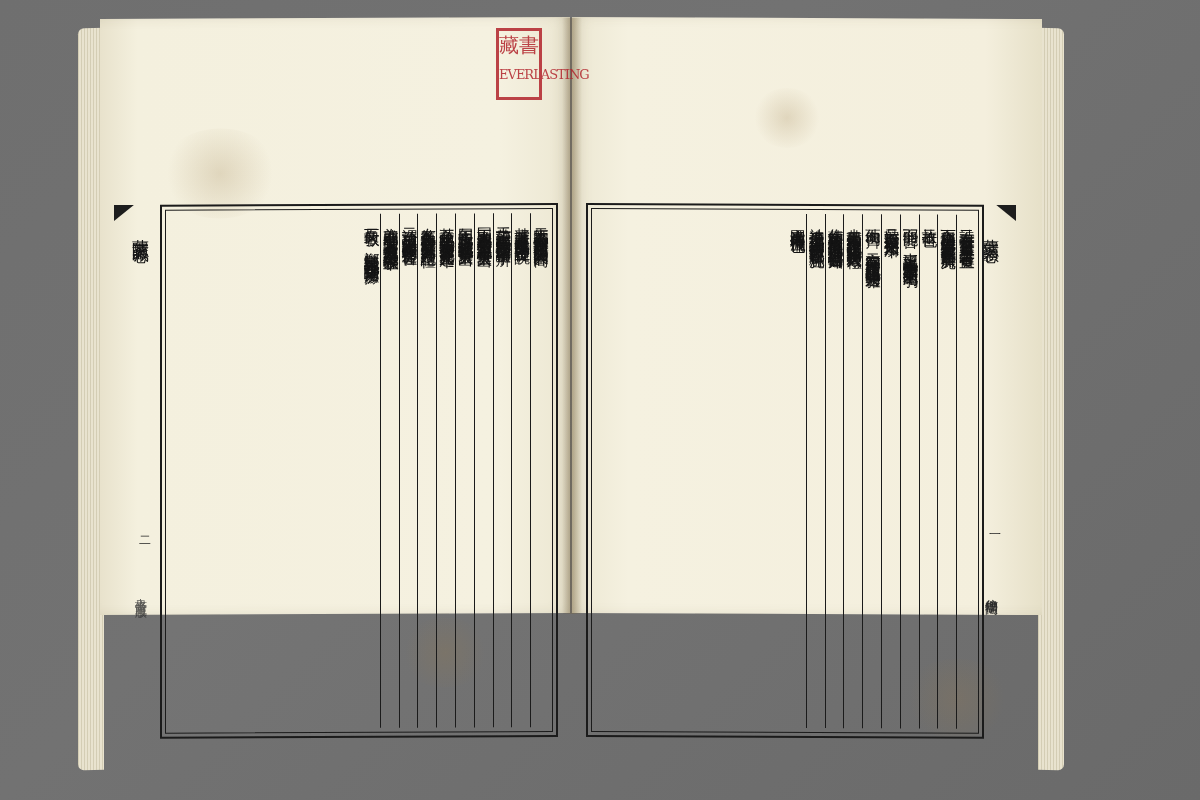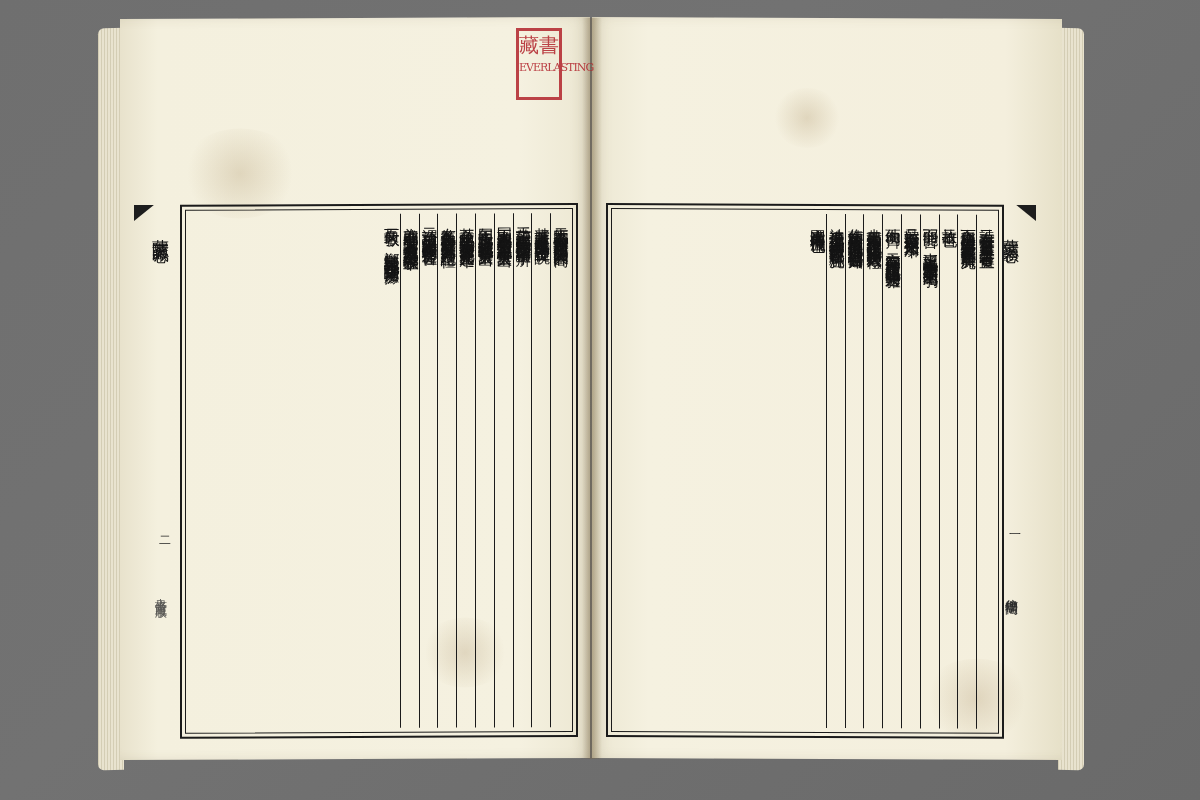--- a/index.html
+++ b/index.html
@@ -12,24 +12,24 @@
     width: 1200px;
     height: 800px;
     overflow: hidden;
     background: linear-gradient(135deg, #6f6f6f 0%, #727272 40%, #6a6a6a 100%);
     font-family: "DejaVu Serif", serif;
   }
 
   
   .book {
     position: absolute;
-    left: 120px;
+    left: 100px;
     top: 18px;
     width: 965px;
-    height: 741px;
+    height: 596px;
   }
   .leaf {
     position: absolute;
     top: 0;
     height: 100%;
     background: #f2eedc;
   }
   .leaf.left {
     left: 0;
     width: 470px;
@@ -87,21 +87,21 @@
     color: #b2242c;
     font-size: 20px;
     line-height: 1.05;
     text-align: center;
     padding-top: 4px;
     box-sizing: border-box;
     letter-spacing: 0;
     opacity: .85;
     font-family: "DejaVu Serif", serif;
   }
-  .seal .sl { display: block; font-size: 11px; letter-spacing: -1px; margin-top: 6px; }
+  .seal .sl { display: block; font-size: 13px; letter-spacing: -1px; margin-top: 12px; }
 
   
   .frame {
     position: absolute;
     border: 2px solid #1b1b1b;
     background: rgba(255,255,255,0.02);
     box-sizing: border-box;
   }
   .frame-inner {
     position: absolute;

